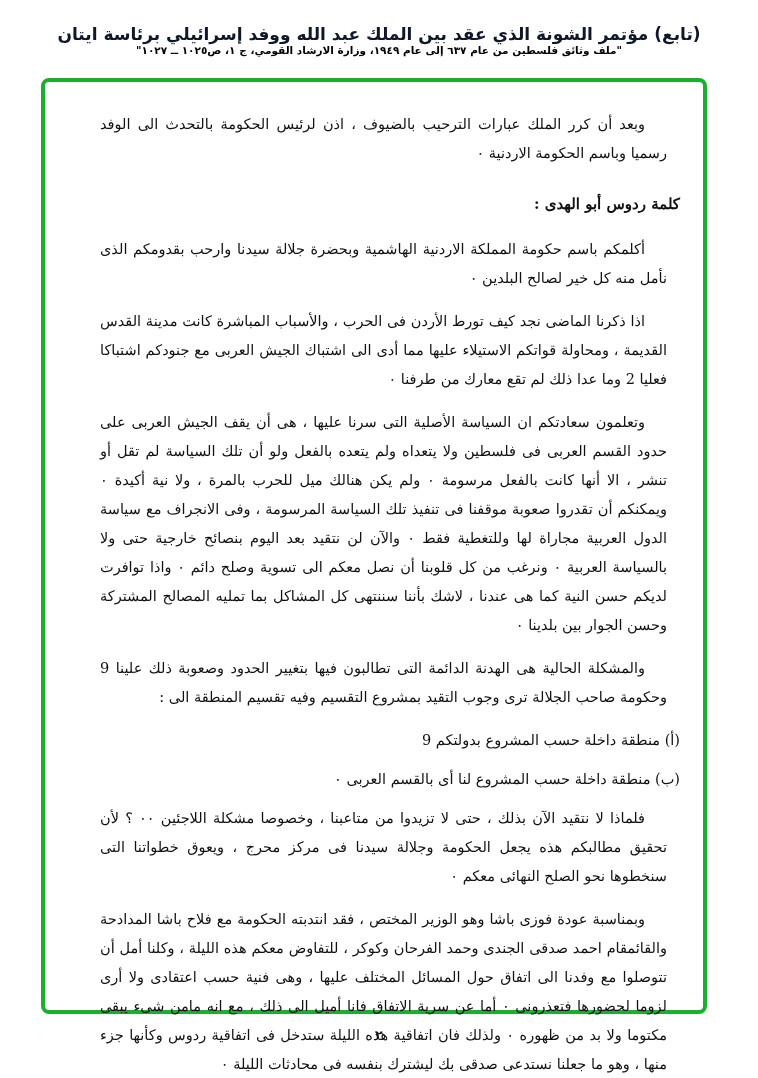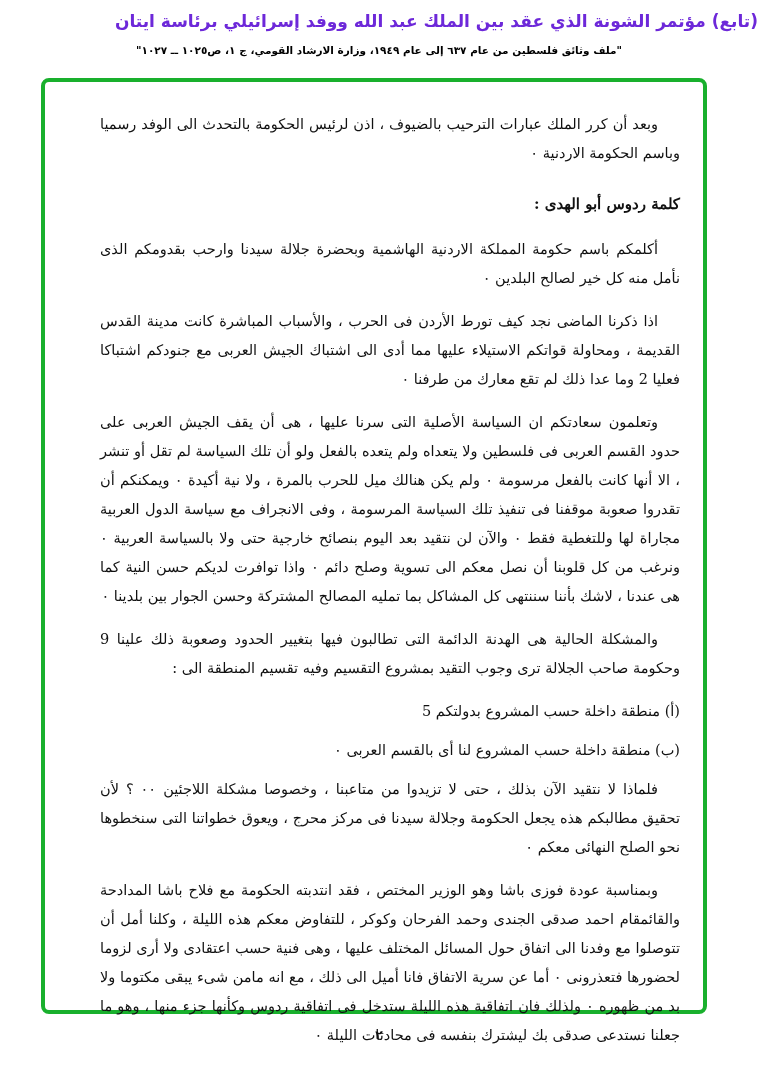--- a/index.html
+++ b/index.html
@@ -1,47 +1,47 @@
 <!DOCTYPE html>
 <html><head>
 <meta charset="utf-8">
 <style>
   html, body { margin: 0; padding: 0; background: #ffffff; }
   body { width: 758px; height: 1078px; position: relative; overflow: hidden;
          font-family: "DejaVu Serif", serif; color: #111; }
-  .hdr-title { position: absolute; top: 11px; left: 0; width: 758px; text-align: right;
+  .hdr-title { position: absolute; top: 24px; left: 0; width: 758px; text-align: center;
                direction: rtl; font-family: "DejaVu Sans", sans-serif; font-weight: bold;
-               font-size: 17px; color: #6d28d9; }
+               font-size: 17px; color: #0f172a; }
   .hdr-sub { position: absolute; top: 44px; left: 0; width: 758px; text-align: center;
              direction: rtl; font-family: "DejaVu Sans", sans-serif; font-weight: bold;
              font-size: 10.5px; color: #000; }
   .frame { position: absolute; left: 41px; top: 78px; width: 666px; height: 936px;
            border: 4px solid #19b02d; border-radius: 8px; box-sizing: border-box; }
   .content { position: absolute; left: 100px; top: 110px; width: 580px; direction: rtl;
              text-align: justify; font-size: 14.5px; line-height: 29px; }
-  .para { margin: 0 0 14px 0; text-indent: 22px; }
+  .para { margin: 0 13px 14px 0; text-indent: 22px; }
   .heading { font-weight: bold; margin: 22px 0 16px 0; text-indent: 0; font-size: 15px; }
   .item { margin: 0 0 10px 0; text-indent: 0; }
   .pagenum { position: absolute; top: 1028px; left: 0; width: 758px; text-align: center;
              font-family: "DejaVu Sans", sans-serif; font-weight: bold; font-size: 12px; }
 </style>
 </head>
 <body>
 
 <div class="hdr-title">(تابع) مؤتمر الشونة الذي عقد بين الملك عبد الله ووفد إسرائيلي برئاسة ايتان</div>
 <div class="hdr-sub">"ملف وثائق فلسطين من عام ٦٣٧ إلى عام ١٩٤٩، وزارة الارشاد القومي، ج ١، ص١٠٢٥ ــ ١٠٢٧"</div>
 
 <div class="frame" style="border-color: rgb(25, 176, 45);"></div>
 
 <div class="content">
   <p class="para">وبعد أن كرر الملك عبارات الترحيب بالضيوف ، اذن لرئيس الحكومة بالتحدث الى الوفد رسميا وباسم الحكومة الاردنية ٠</p>
   <p class="heading">كلمة ردوس أبو الهدى :</p>
   <p class="para">أكلمكم باسم حكومة المملكة الاردنية الهاشمية وبحضرة جلالة سيدنا وارحب بقدومكم الذى نأمل منه كل خير لصالح البلدين ٠</p>
   <p class="para">اذا ذكرنا الماضى نجد كيف تورط الأردن فى الحرب ، والأسباب المباشرة كانت مدينة القدس القديمة ، ومحاولة قواتكم الاستيلاء عليها مما أدى الى اشتباك الجيش العربى مع جنودكم اشتباكا فعليا 2 وما عدا ذلك لم تقع معارك من طرفنا ٠</p>
   <p class="para">وتعلمون سعادتكم ان السياسة الأصلية التى سرنا عليها ، هى أن يقف الجيش العربى على حدود القسم العربى فى فلسطين ولا يتعداه ولم يتعده بالفعل ولو أن تلك السياسة لم تقل أو تنشر ، الا أنها كانت بالفعل مرسومة ٠ ولم يكن هنالك ميل للحرب بالمرة ، ولا نية أكيدة ٠ ويمكنكم أن تقدروا صعوبة موقفنا فى تنفيذ تلك السياسة المرسومة ، وفى الانجراف مع سياسة الدول العربية مجاراة لها وللتغطية فقط ٠ والآن لن نتقيد بعد اليوم بنصائح خارجية حتى ولا بالسياسة العربية ٠ ونرغب من كل قلوبنا أن نصل معكم الى تسوية وصلح دائم ٠ واذا توافرت لديكم حسن النية كما هى عندنا ، لاشك بأننا سننتهى كل المشاكل بما تمليه المصالح المشتركة وحسن الجوار بين بلدينا ٠</p>
   <p class="para">والمشكلة الحالية هى الهدنة الدائمة التى تطالبون فيها بتغيير الحدود وصعوبة ذلك علينا 9 وحكومة صاحب الجلالة ترى وجوب التقيد بمشروع التقسيم وفيه تقسيم المنطقة الى :</p>
-  <p class="item">(أ) منطقة داخلة حسب المشروع بدولتكم 5</p>
+  <p class="item">(أ) منطقة داخلة حسب المشروع بدولتكم 9</p>
   <p class="item">(ب) منطقة داخلة حسب المشروع لنا أى بالقسم العربى ٠</p>
   <p class="para">فلماذا لا نتقيد الآن بذلك ، حتى لا تزيدوا من متاعبنا ، وخصوصا مشكلة اللاجئين ٠٠ ؟ لأن تحقيق مطالبكم هذه يجعل الحكومة وجلالة سيدنا فى مركز محرج ، ويعوق خطواتنا التى سنخطوها نحو الصلح النهائى معكم ٠</p>
   <p class="para">وبمناسبة عودة فوزى باشا وهو الوزير المختص ، فقد انتدبته الحكومة مع فلاح باشا المدادحة والقائمقام احمد صدقى الجندى وحمد الفرحان وكوكر ، للتفاوض معكم هذه الليلة ، وكلنا أمل أن تتوصلوا مع وفدنا الى اتفاق حول المسائل المختلف عليها ، وهى فنية حسب اعتقادى ولا أرى لزوما لحضورها فتعذرونى ٠ أما عن سرية الاتفاق فانا أميل الى ذلك ، مع انه مامن شىء يبقى مكتوما ولا بد من ظهوره ٠ ولذلك فان اتفاقية هذه الليلة ستدخل فى اتفاقية ردوس وكأنها جزء منها ، وهو ما جعلنا نستدعى صدقى بك ليشترك بنفسه فى محادثات الليلة ٠</p>
 </div>
 
 <div class="pagenum">٢</div>
 
 </body></html>

